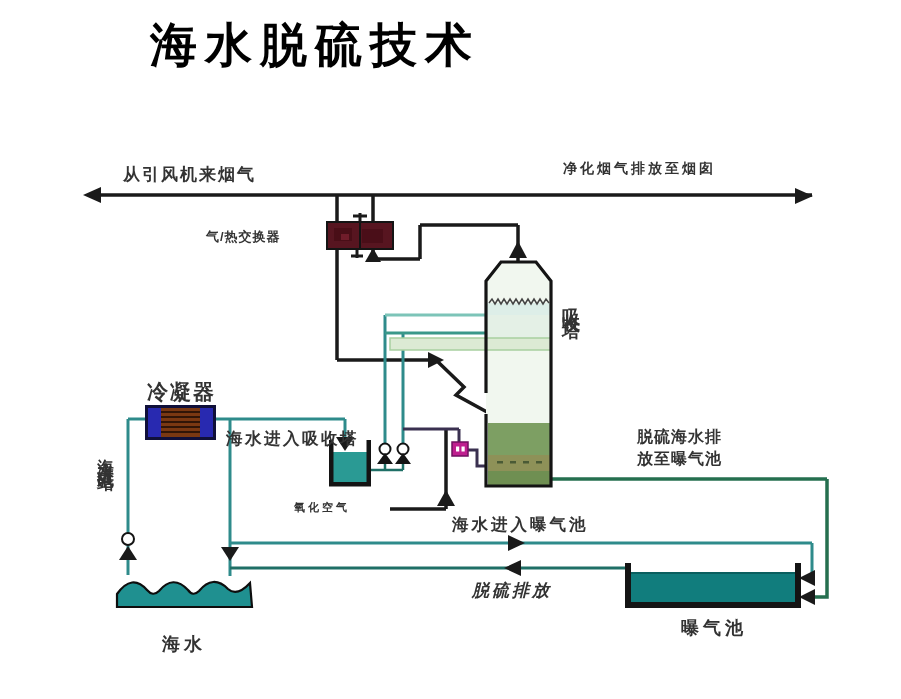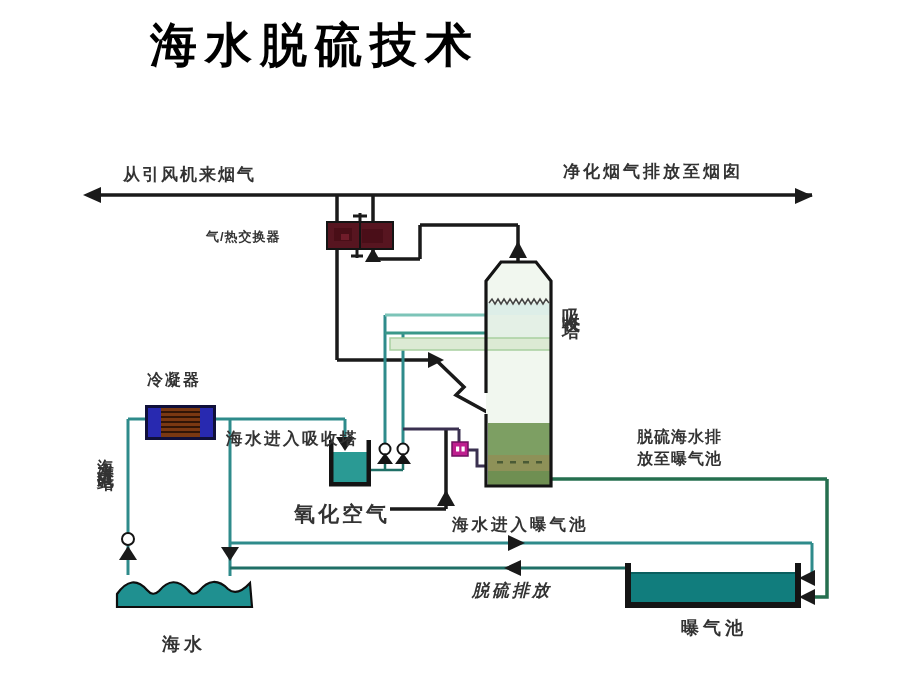--- a/index.html
+++ b/index.html
@@ -169,33 +169,33 @@
       <rect x="625" y="563" width="6" height="45" fill="#141414"></rect>
       <rect x="795" y="563" width="6" height="45" fill="#141414"></rect>
       <rect x="625" y="602" width="176" height="6" fill="#141414"></rect>
     </g>
   </svg>
 
   <div class="title">海水脱硫技术</div>
 
   <div class="lbl" style="left:123px;top:163px;font-size:17px;letter-spacing:2px;">从引风机来烟气</div>
 
-  <div class="lbl" style="left:563px;top:160px;font-size:17px;letter-spacing:3px;">净化烟气排放至烟囱</div>
+  <div class="lbl" style="left:563px;top:160px;font-size:14px;letter-spacing:3px;">净化烟气排放至烟囱</div>
 
   <div class="lbl" style="left:206px;top:228px;font-size:13px;letter-spacing:1px;">气/热交换器</div>
 
   <div class="lbl vlabel" style="left:559px;top:294px;font-size:18px;letter-spacing:6px;">吸收塔</div>
 
-  <div class="lbl" style="left:147px;top:370px;font-size:16px;letter-spacing:2px;">冷凝器</div>
+  <div class="lbl" style="left:147px;top:378px;font-size:21px;letter-spacing:2px;">冷凝器</div>
 
   <div class="lbl" style="left:226px;top:388px;font-size:16.5px;letter-spacing:2.5px;margin-top:40px;">海水进入吸收塔</div>
 
   <div class="lbl vlabel" style="left:95px;top:446px;font-size:16.5px;letter-spacing:3px;">海水进入电站</div>
 
-  <div class="lbl" style="left:294px;top:500px;font-size:21px;letter-spacing:3px;">氧化空气</div>
+  <div class="lbl" style="left:294px;top:500px;font-size:11px;letter-spacing:3px;">氧化空气</div>
 
   <div class="lbl" style="left:452px;top:514px;font-size:16.5px;letter-spacing:3px;">海水进入曝气池</div>
 
   <div class="lbl wrap2" style="left:637px;top:426px;width:88px;font-size:16px;letter-spacing:1px;white-space:normal;">脱硫海水排放至曝气池</div>
 
   <div class="lbl" style="left:472px;top:579px;font-size:17px;letter-spacing:3px;font-style:italic;">脱硫排放</div>
 
   <div class="lbl" style="left:162px;top:632px;font-size:18px;letter-spacing:4px;">海水</div>
 
   <div class="lbl" style="left:681px;top:616px;font-size:18px;letter-spacing:4px;">曝气池</div>

